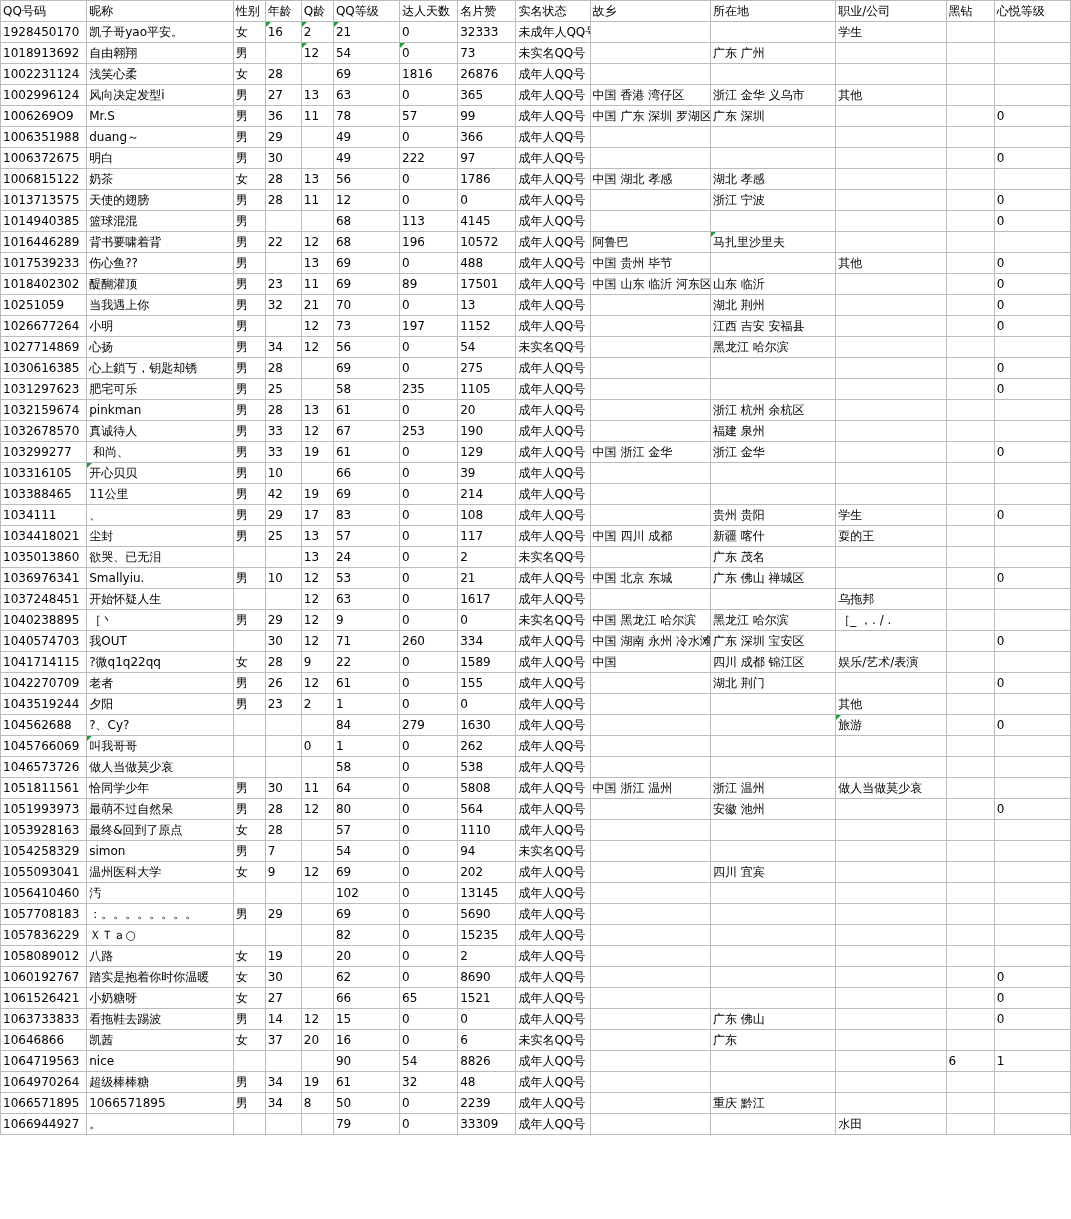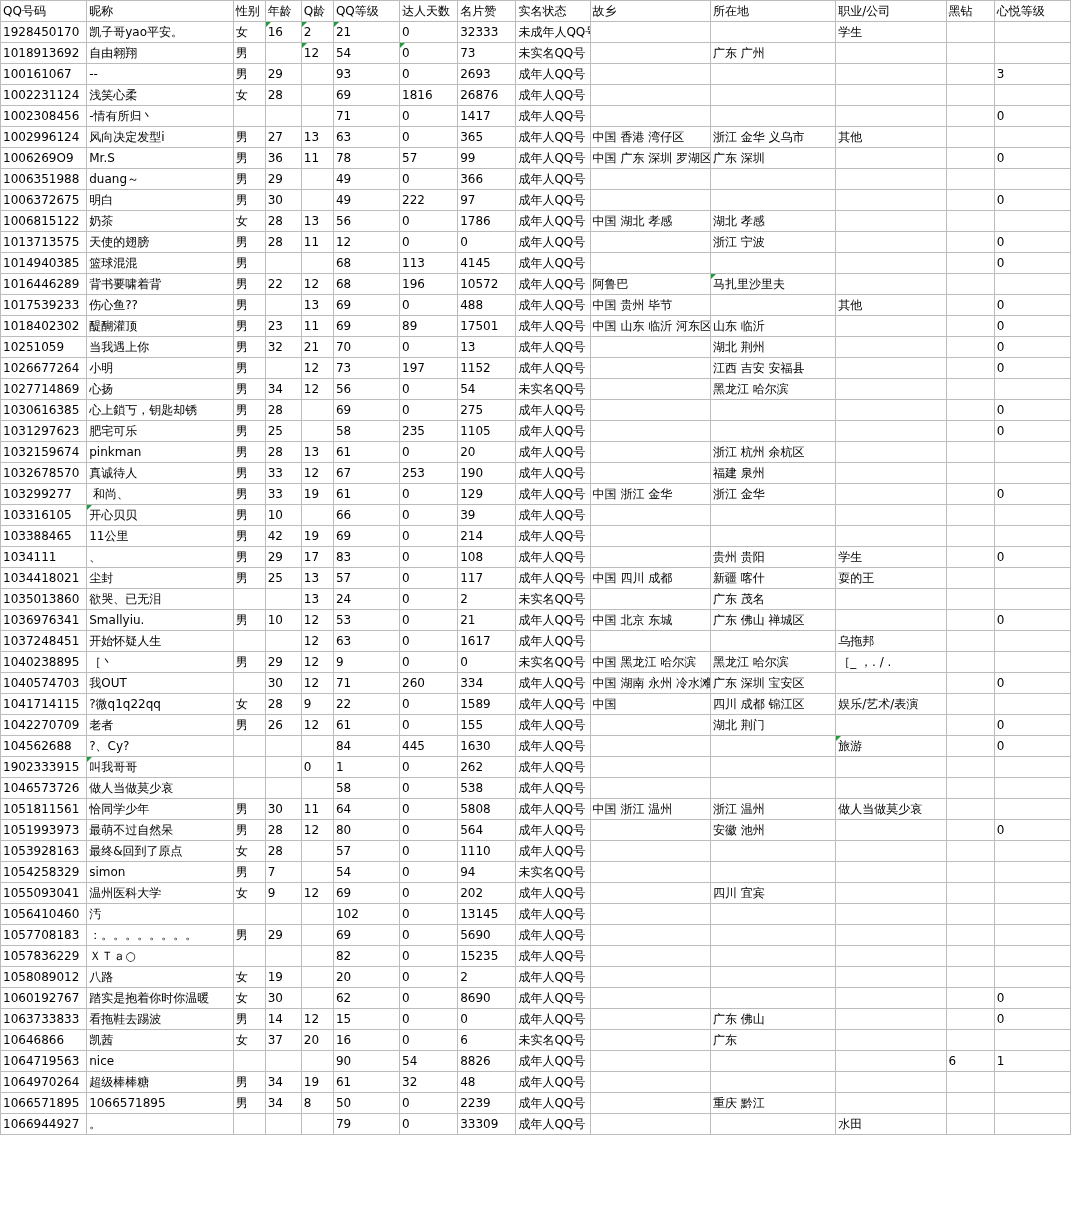--- a/index.html
+++ b/index.html
@@ -135,66 +135,34 @@
           <td class="mark">0</td>
           <td>73</td>
           <td>未实名QQ号</td>
           <td></td>
           <td>广东 广州</td>
           <td></td>
           <td></td>
           <td></td>
         </tr>
         <tr>
-          <td>100161067</td>
-          <td>--</td>
-          <td>男</td>
-          <td>29</td>
-          <td></td>
-          <td>93</td>
-          <td>0</td>
-          <td>2693</td>
-          <td>成年人QQ号</td>
-          <td></td>
-          <td></td>
-          <td></td>
-          <td></td>
-          <td>3</td>
-        </tr>
-        <tr>
           <td>1002231124</td>
           <td>浅笑心柔</td>
           <td>女</td>
           <td>28</td>
           <td></td>
           <td>69</td>
           <td>1816</td>
           <td>26876</td>
           <td>成年人QQ号</td>
           <td></td>
           <td></td>
           <td></td>
           <td></td>
           <td></td>
-        </tr>
-        <tr>
-          <td>1002308456</td>
-          <td>-情有所归丶</td>
-          <td></td>
-          <td></td>
-          <td></td>
-          <td>71</td>
-          <td>0</td>
-          <td>1417</td>
-          <td>成年人QQ号</td>
-          <td></td>
-          <td></td>
-          <td></td>
-          <td></td>
-          <td>0</td>
         </tr>
         <tr>
           <td>1002996124</td>
           <td>风向决定发型i</td>
           <td>男</td>
           <td>27</td>
           <td>13</td>
           <td>63</td>
           <td>0</td>
           <td>365</td>
@@ -647,37 +615,53 @@
           <td>0</td>
           <td>155</td>
           <td>成年人QQ号</td>
           <td></td>
           <td>湖北 荆门</td>
           <td></td>
           <td></td>
           <td>0</td>
         </tr>
         <tr>
+          <td>1043519244</td>
+          <td>夕阳</td>
+          <td>男</td>
+          <td>23</td>
+          <td>2</td>
+          <td>1</td>
+          <td>0</td>
+          <td>0</td>
+          <td>成年人QQ号</td>
+          <td></td>
+          <td></td>
+          <td>其他</td>
+          <td></td>
+          <td></td>
+        </tr>
+        <tr>
           <td>104562688</td>
           <td>?、Cy?</td>
           <td></td>
           <td></td>
           <td></td>
           <td>84</td>
-          <td>445</td>
+          <td>279</td>
           <td>1630</td>
           <td>成年人QQ号</td>
           <td></td>
           <td></td>
           <td class="mark">旅游</td>
           <td></td>
           <td>0</td>
         </tr>
         <tr>
-          <td>1902333915</td>
+          <td>1045766069</td>
           <td class="mark">叫我哥哥</td>
           <td></td>
           <td></td>
           <td>0</td>
           <td>1</td>
           <td>0</td>
           <td>262</td>
           <td>成年人QQ号</td>
           <td></td>
           <td></td>
@@ -847,20 +831,36 @@
         </tr>
         <tr>
           <td>1060192767</td>
           <td>踏实是抱着你时你温暖</td>
           <td>女</td>
           <td>30</td>
           <td></td>
           <td>62</td>
           <td>0</td>
           <td>8690</td>
+          <td>成年人QQ号</td>
+          <td></td>
+          <td></td>
+          <td></td>
+          <td></td>
+          <td>0</td>
+        </tr>
+        <tr>
+          <td>1061526421</td>
+          <td>小奶糖呀</td>
+          <td>女</td>
+          <td>27</td>
+          <td></td>
+          <td>66</td>
+          <td>65</td>
+          <td>1521</td>
           <td>成年人QQ号</td>
           <td></td>
           <td></td>
           <td></td>
           <td></td>
           <td>0</td>
         </tr>
         <tr>
           <td>1063733833</td>
           <td>看拖鞋去踢波</td>

